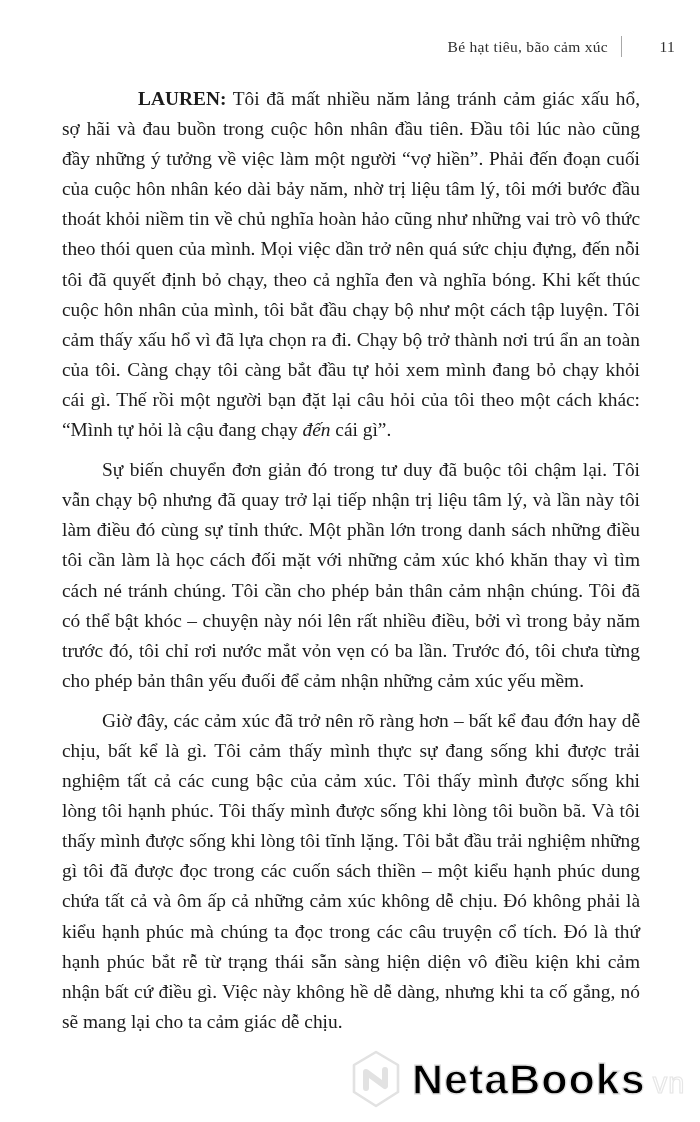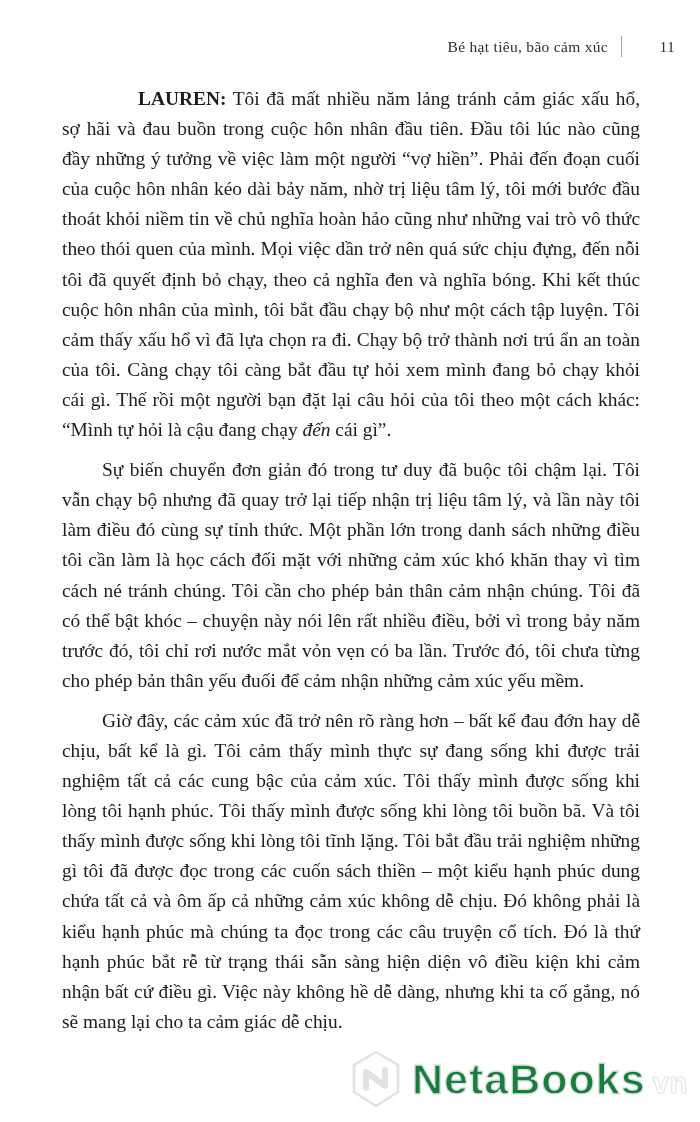--- a/index.html
+++ b/index.html
@@ -75,28 +75,28 @@
     display: inline-block;
     width: 52px;
     height: 58px;
     margin-right: 10px;
   }
   .wm-brand {
     font-family: "Liberation Sans", sans-serif;
     font-weight: bold;
     font-size: 43px;
     letter-spacing: 1px;
-    color: #15803d;
+    color: #000000;
     -webkit-text-stroke: 1.3px #e2e2e2;
     text-shadow: 0 0 1px #ececec;
     line-height: 1;
   }
   .wm-suffix {
     font-family: "Liberation Sans", sans-serif;
-    font-weight: bold;
+    font-weight: normal;
     font-size: 29px;
     letter-spacing: 1px;
     color: #ffffff;
     -webkit-text-stroke: 1.1px #e6e6e6;
     text-shadow: 0 0 1px #efefef;
     margin-left: 7px;
     line-height: 1;
     align-self: center;
     padding-top: 8px;
   }

